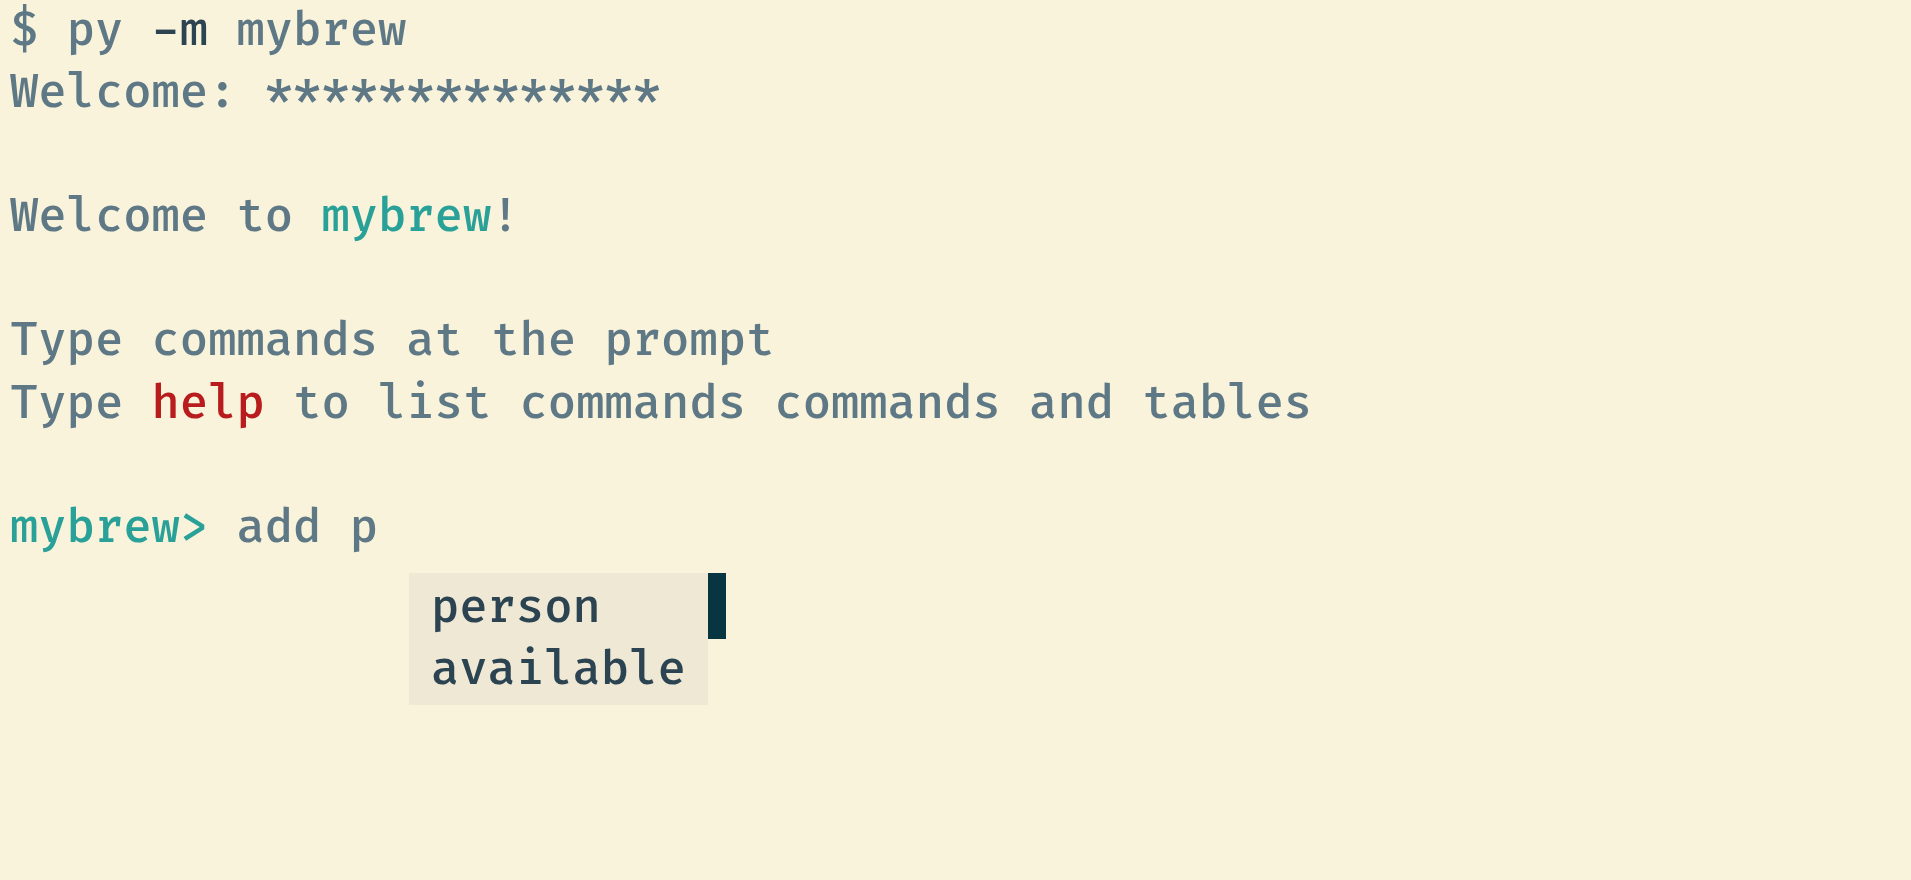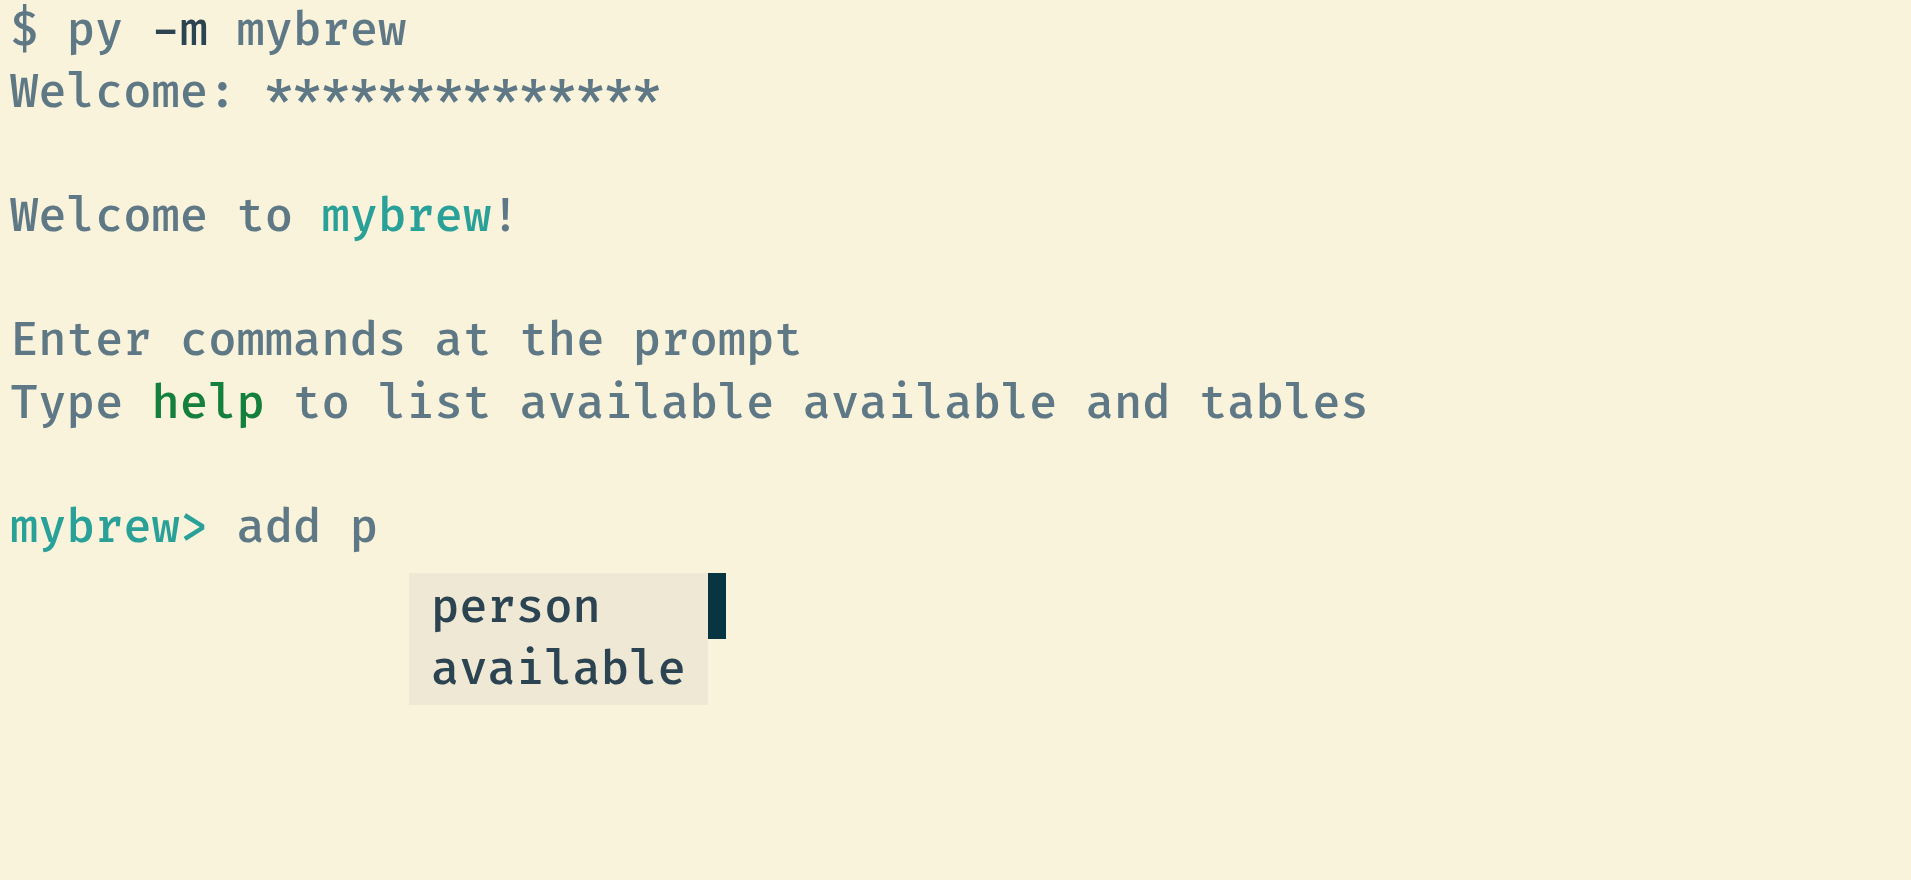--- a/index.html
+++ b/index.html
@@ -25,21 +25,21 @@
     .gray {
       color: #5f7886;
     }
     .dark {
       color: #2c4452;
     }
     .teal {
       color: #2aa198;
     }
     .yellow {
-      color: #15803d;
+      color: #b91c1c;
       text-align: center;
     }
     .completion-wrapper {
       position: relative;
       margin-left: 399px;
       margin-top: 14px;
     }
     .completion-box {
       background-color: #eee8d5;
       display: inline-block;
@@ -60,22 +60,22 @@
     }
   </style>
 </head>
 <body>
 
 <div class="terminal"><span class="gray">$ </span><span class="gray">py </span><span class="dark">-m</span><span class="gray"> mybrew</span>
 <span class="gray">Welcome: </span><span class="gray">**************</span>
 <span></span>
 <span class="gray">Welcome to </span><span class="teal">mybrew</span><span class="gray">!</span>
 <span></span>
-<span class="gray">Enter commands at the prompt</span>
-<span class="gray">Type </span><span class="yellow">help</span><span class="gray"> to list available available and tables</span>
+<span class="gray">Type commands at the prompt</span>
+<span class="gray">Type </span><span class="yellow">help</span><span class="gray"> to list commands commands and tables</span>
 <span></span>
 <span class="teal">mybrew&gt;</span><span class="gray"> add p</span></div>
 
 <div class="completion-wrapper">
   <div class="completion-box">
     <div class="completion-item">person</div>
     <div class="completion-item">available</div>
     <div class="scrollbar"></div>
   </div>
 </div>

